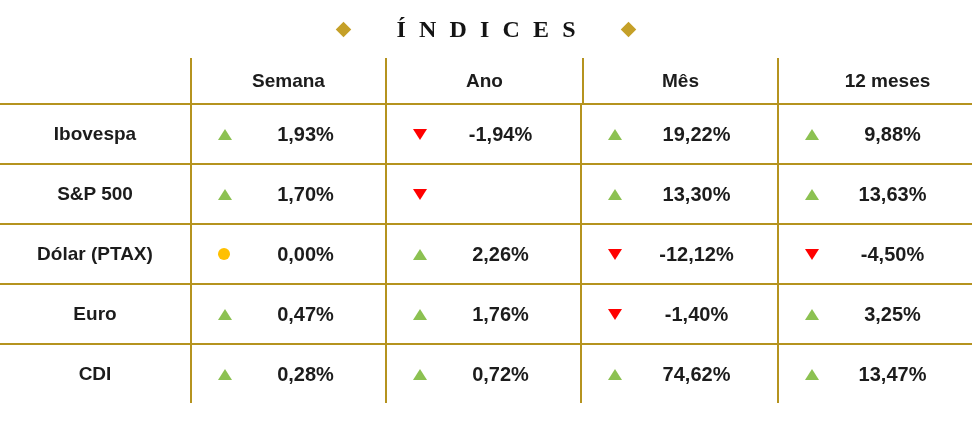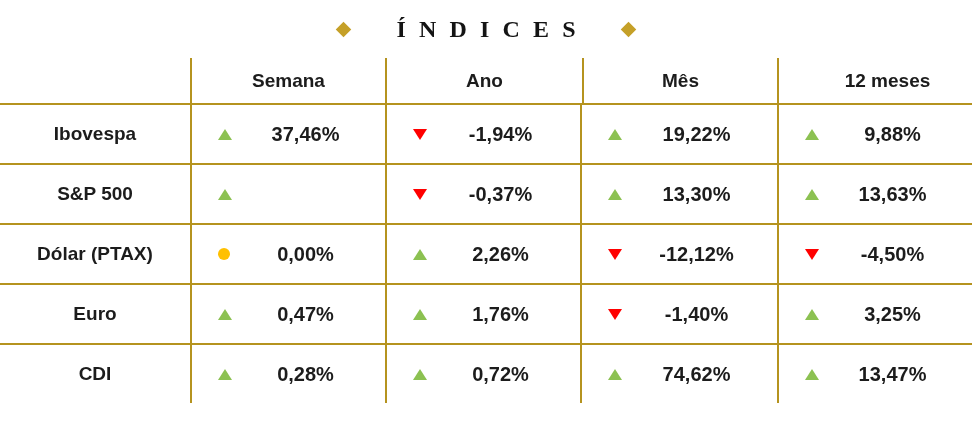--- a/index.html
+++ b/index.html
@@ -69,21 +69,21 @@
   </div>
   <div id="rows">
   <div class="trow">
     <div class="cell c0">
       <span class="lbl">Ibovespa</span>
     </div>
     <div class="cell c1 vline vcell">
       <span class="ind-box">
             <span class="ind up"></span>
           </span>
-      <span class="val">37,46%</span>
+      <span class="val">1,93%</span>
     </div>
     <div class="cell c2 vline vcell">
       <span class="ind-box">
             <span class="ind down"></span>
           </span>
       <span class="val">-1,94%</span>
     </div>
     <div class="cell c3 vline vcell">
       <span class="ind-box">
             <span class="ind up"></span>
@@ -99,26 +99,26 @@
   </div>
 
   <div class="trow">
     <div class="cell c0">
       <span class="lbl">S&amp;P 500</span>
     </div>
     <div class="cell c1 vline vcell">
       <span class="ind-box">
             <span class="ind up"></span>
           </span>
-    </div>
-    <div class="cell c2 vline vcell">
-      <span class="ind-box">
-            <span class="ind down"></span>
-          </span>
-      <span class="val">-0,37%</span>
+      <span class="val">1,70%</span>
+    </div>
+    <div class="cell c2 vline vcell">
+      <span class="ind-box">
+            <span class="ind down"></span>
+          </span>
     </div>
     <div class="cell c3 vline vcell">
       <span class="ind-box">
             <span class="ind up"></span>
           </span>
       <span class="val">13,30%</span>
     </div>
     <div class="cell c4 vline vcell">
       <span class="ind-box">
             <span class="ind up"></span>

